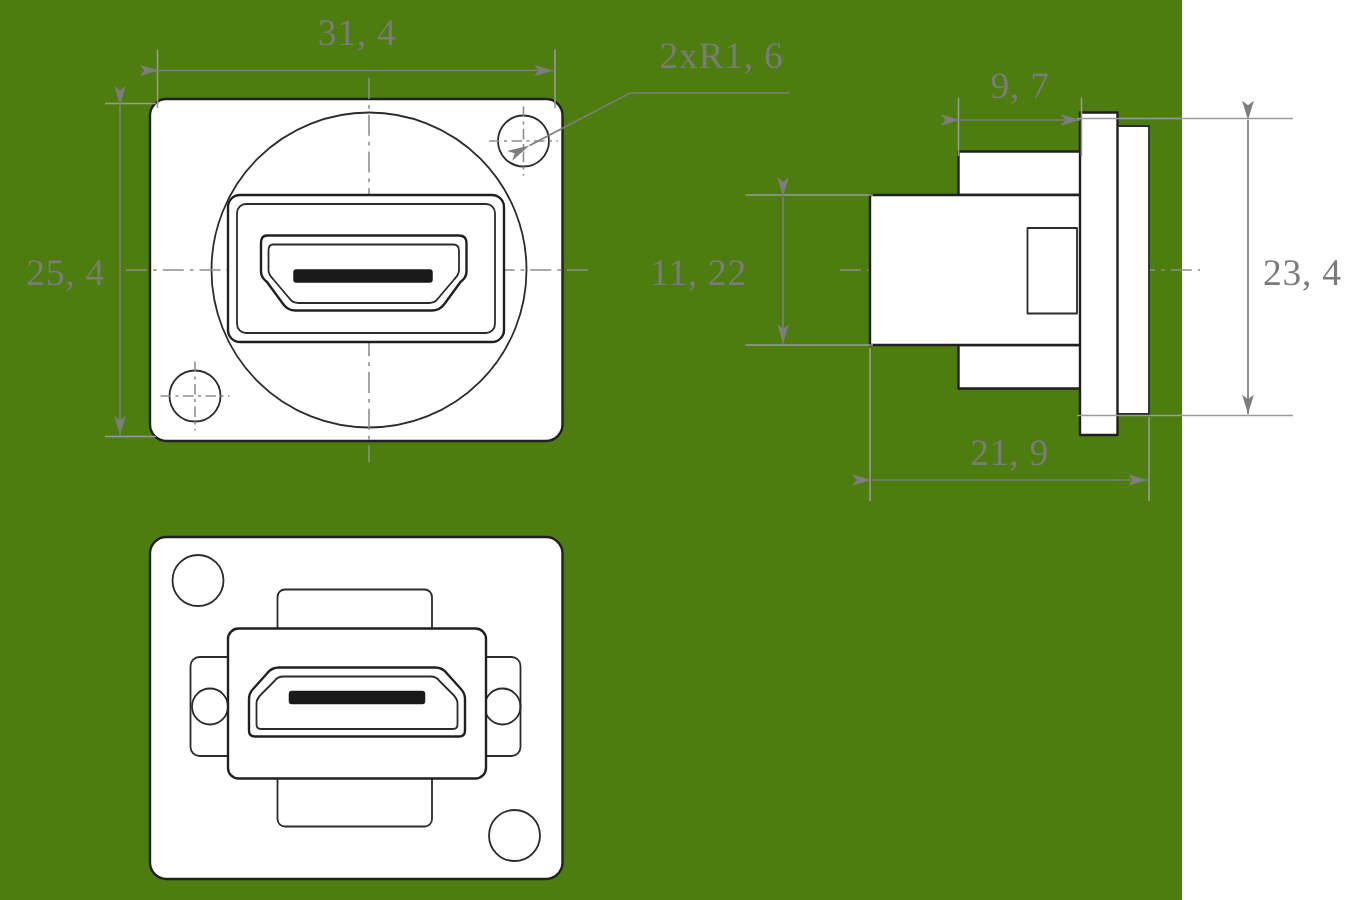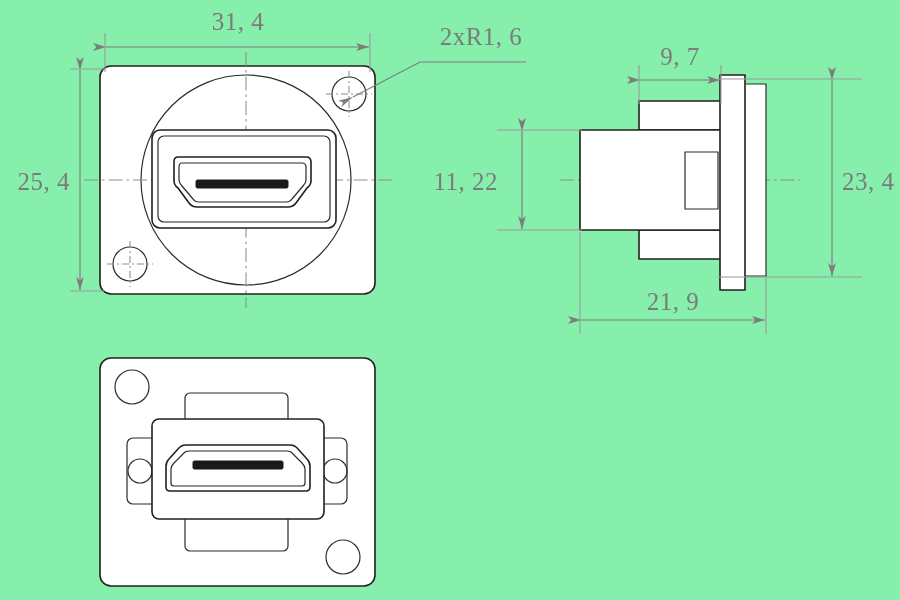--- a/index.html
+++ b/index.html
@@ -8,23 +8,23 @@
     background: #ffffff;
   }
   body {
     width: 900px;
     height: 600px;
     overflow: hidden;
     font-family: "Liberation Serif", serif;
   }
   #drawing-root {
     position: relative;
-    width: 900px;
+    width: 788px;
     height: 600px;
-    background: #86efac;
+    background: #4d7c0f;
   }
   svg#cad {
     display: block;
     width: 900px;
     height: 600px;
   }
   .obj-t  { fill: none; stroke: #2b2b2b; stroke-width: 1.2; stroke-linejoin: round; stroke-linecap: round; }
   .obj-f  { fill: #ffffff; stroke: #231f20; stroke-width: 1.6; stroke-linejoin: round; }
   .obj-ft { fill: #ffffff; stroke: #2b2b2b; stroke-width: 1.2; stroke-linejoin: round; }
   .bar    { fill: #1a1a1a; stroke: #1a1a1a; stroke-width: 1; }

